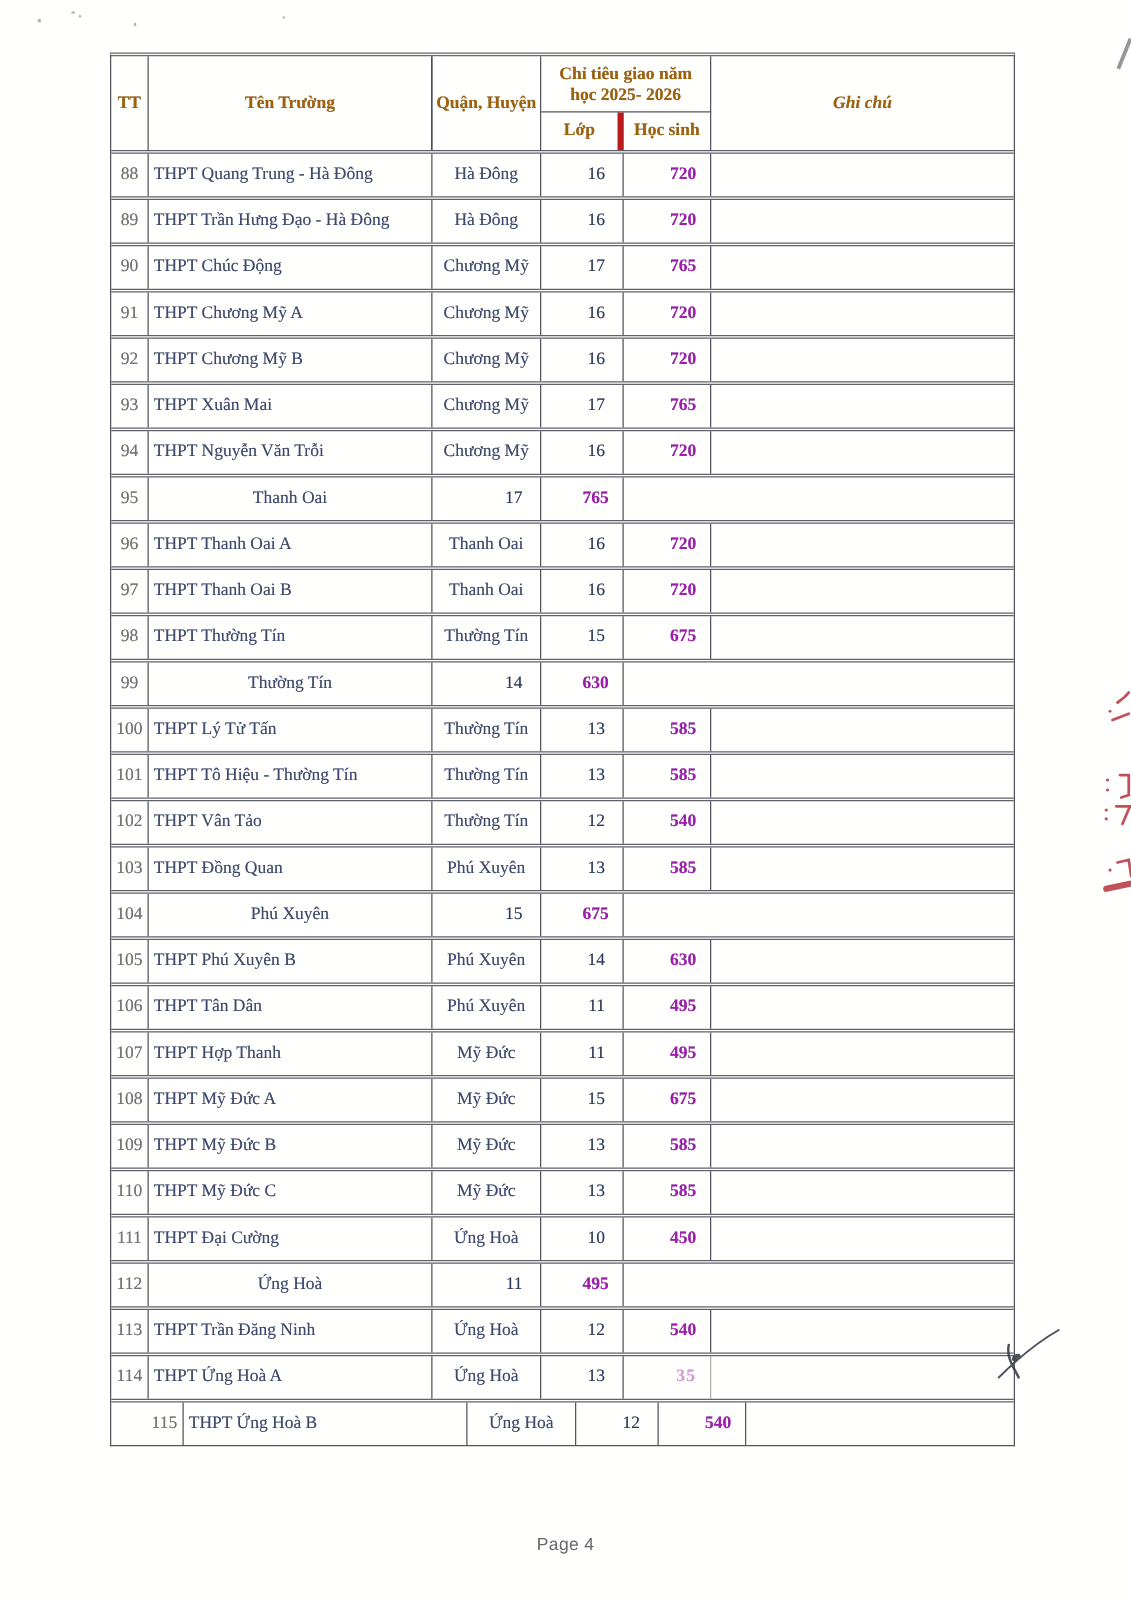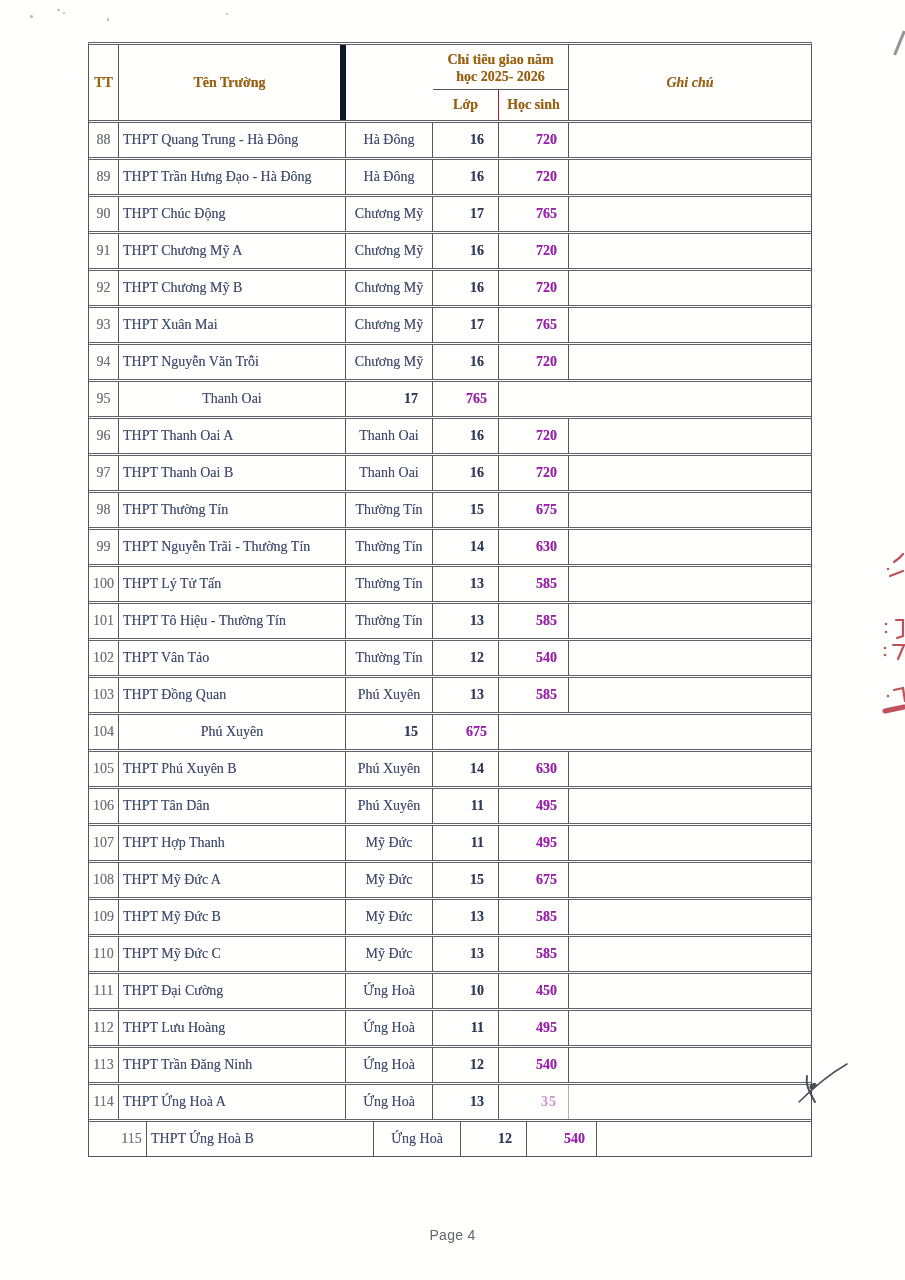--- a/index.html
+++ b/index.html
@@ -17,37 +17,37 @@
     position:absolute;left:88px;top:42px;width:722px;
     border:1px solid #55555f;border-top:3px double #64646e;
     color:#3f4a6e;font-size:14px;
     text-shadow:0 0 .5px rgba(63,74,110,.55);
   }
   .grid{display:grid;grid-template-columns:30px 227px 87px 66px 70px 1fr;}
   .thead{grid-template-rows:45px 30px;border-bottom:3px double #5d5d68;}
   .thead > div{display:flex;align-items:center;justify-content:center;
     font-weight:bold;color:#a16207;text-align:center;line-height:1.25;}
   .h-tt{grid-row:1/3;border-right:1px solid #55555f;}
-  .h-name{grid-row:1/3;border-right:6px solid #0f172a;}
+  .h-name{grid-row:1/3;border-right:1px solid #0f172a;}
   .h-district{grid-row:1/3;border-right:1px solid #55555f;}
   .h-quota{grid-column:4/6;grid-row:1;border-bottom:1px solid #55555f;padding:2px 8px 0 8px;}
-  .h-lop{grid-column:4;grid-row:2;border-right:1px solid #b91c1c;}
+  .h-lop{grid-column:4;grid-row:2;border-right:5px solid #b91c1c;}
   .h-hs{grid-column:5;grid-row:2;}
   .h-quota{border-right:1px solid #55555f;}
   .h-hs{border-right:1px solid #55555f;}
   .h-note{grid-column:6;grid-row:1/3;font-style:italic;}
 
   .row{height:34px;border-bottom:3px double #62626c;}
   .row:last-child{border-bottom:none;margin-left:28px;}
   .row > div{display:flex;align-items:center;overflow:hidden;white-space:nowrap;}
   .c-tt{justify-content:center;border-right:1px solid #55555f;color:#737373;}
   .c-name{padding-left:4px;border-right:1px solid #55555f;}
   .c-district{justify-content:center;border-right:1px solid #55555f;}
   .c-lop{justify-content:flex-end;padding-right:14px;border-right:1px solid #55555f;
-    font-weight:bold;color:#2e3a59;}
+    font-weight:normal;color:#2e3a59;}
   .c-hs{justify-content:flex-end;padding-right:11px;border-right:1px solid #55555f;
     font-weight:bold;color:#a21caf;}
   .c-note{}
   .faded{opacity:.45;letter-spacing:1px;}
 
   
   .red-marks{position:absolute;left:858px;top:548px;width:47px;height:180px;}
   .pen-mark{position:absolute;left:783px;top:1056px;width:72px;height:58px;}
 
   .footer-label{
@@ -67,20 +67,21 @@
     <div class="speck" style="left:63px;top:12px;width:2px;height:2px;"></div>
     <div class="speck" style="left:107px;top:18px;width:2px;height:3px;"></div>
     <div class="speck" style="left:226px;top:13px;width:2px;height:2px;"></div>
   </div>
   <div class="edge-sliver" style="left:898px;top:30px;"></div>
 
   <div class="quota-table">
     <div class="grid thead">
       <div class="h-tt">TT</div>
       <div class="h-name">Tên Trường</div>
+      <div class="h-district">Quận, Huyện</div>
       <div class="h-quota">Chỉ tiêu giao năm học 2025- 2026</div>
       <div class="h-lop">Lớp</div>
       <div class="h-hs">Học sinh</div>
       <div class="h-note">Ghi chú</div>
     </div>
     <div id="table-body">
         <div class="grid row">
           <div class="c-tt">88</div>
           <div class="c-name">THPT Quang Trung - Hà Đông</div>
           <div class="c-district">Hà Đông</div>
@@ -162,21 +163,20 @@
         <div class="grid row">
           <div class="c-tt">98</div>
           <div class="c-name">THPT Thường Tín</div>
           <div class="c-district">Thường Tín</div>
           <div class="c-lop">15</div>
           <div class="c-hs">675</div>
           <div class="c-note"></div>
         </div>
         <div class="grid row">
           <div class="c-tt">99</div>
-          <div class="c-name">THPT Nguyễn Trãi - Thường Tín</div>
           <div class="c-district">Thường Tín</div>
           <div class="c-lop">14</div>
           <div class="c-hs">630</div>
           <div class="c-note"></div>
         </div>
         <div class="grid row">
           <div class="c-tt">100</div>
           <div class="c-name">THPT Lý Tử Tấn</div>
           <div class="c-district">Thường Tín</div>
           <div class="c-lop">13</div>
@@ -265,21 +265,20 @@
         <div class="grid row">
           <div class="c-tt">111</div>
           <div class="c-name">THPT Đại Cường</div>
           <div class="c-district">Ứng Hoà</div>
           <div class="c-lop">10</div>
           <div class="c-hs">450</div>
           <div class="c-note"></div>
         </div>
         <div class="grid row">
           <div class="c-tt">112</div>
-          <div class="c-name">THPT Lưu Hoàng</div>
           <div class="c-district">Ứng Hoà</div>
           <div class="c-lop">11</div>
           <div class="c-hs">495</div>
           <div class="c-note"></div>
         </div>
         <div class="grid row">
           <div class="c-tt">113</div>
           <div class="c-name">THPT Trần Đăng Ninh</div>
           <div class="c-district">Ứng Hoà</div>
           <div class="c-lop">12</div>

